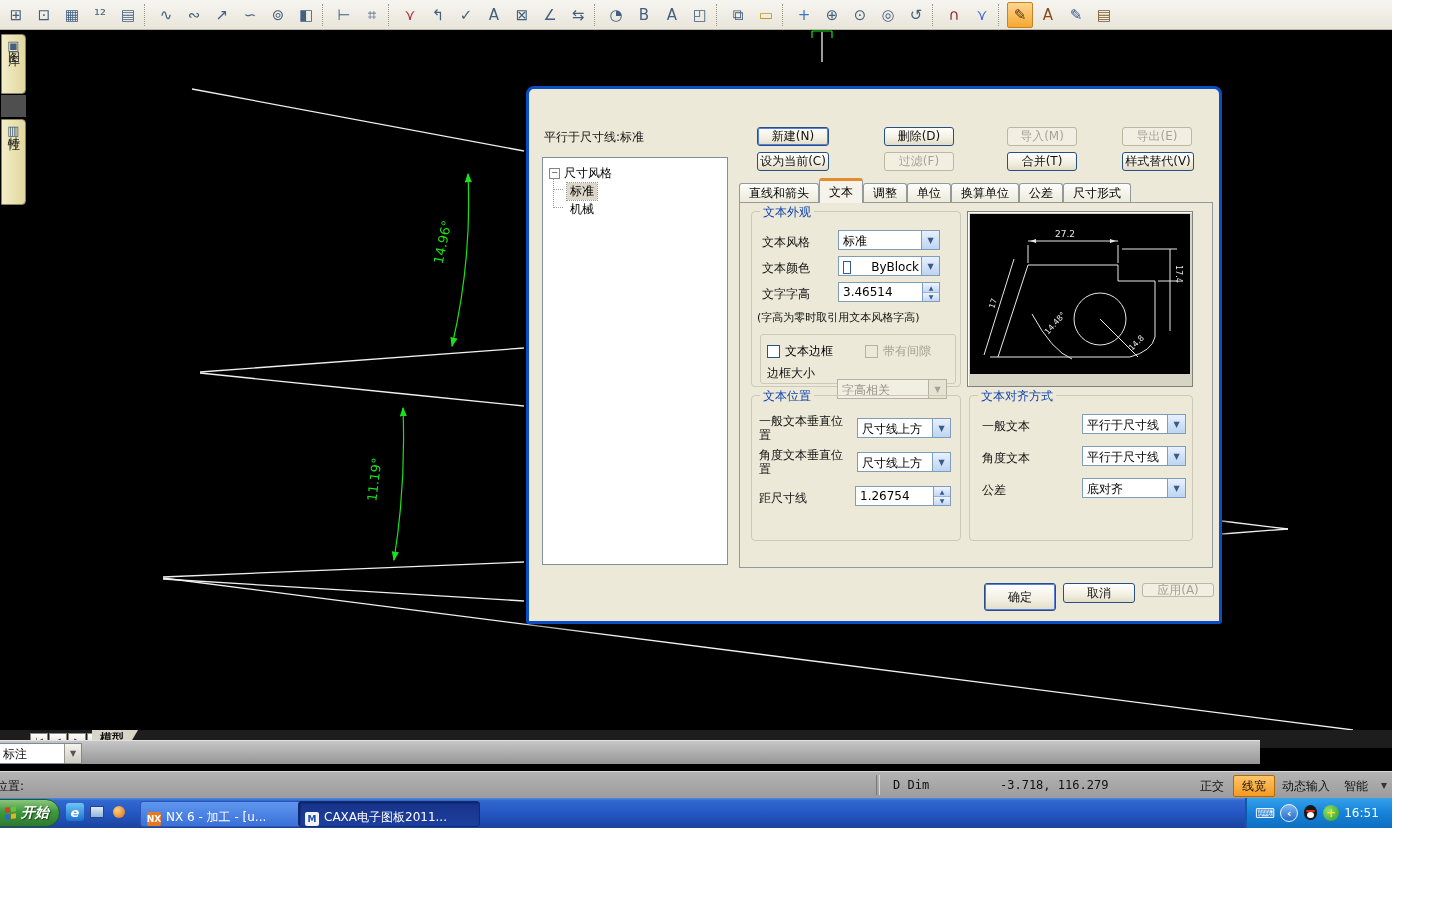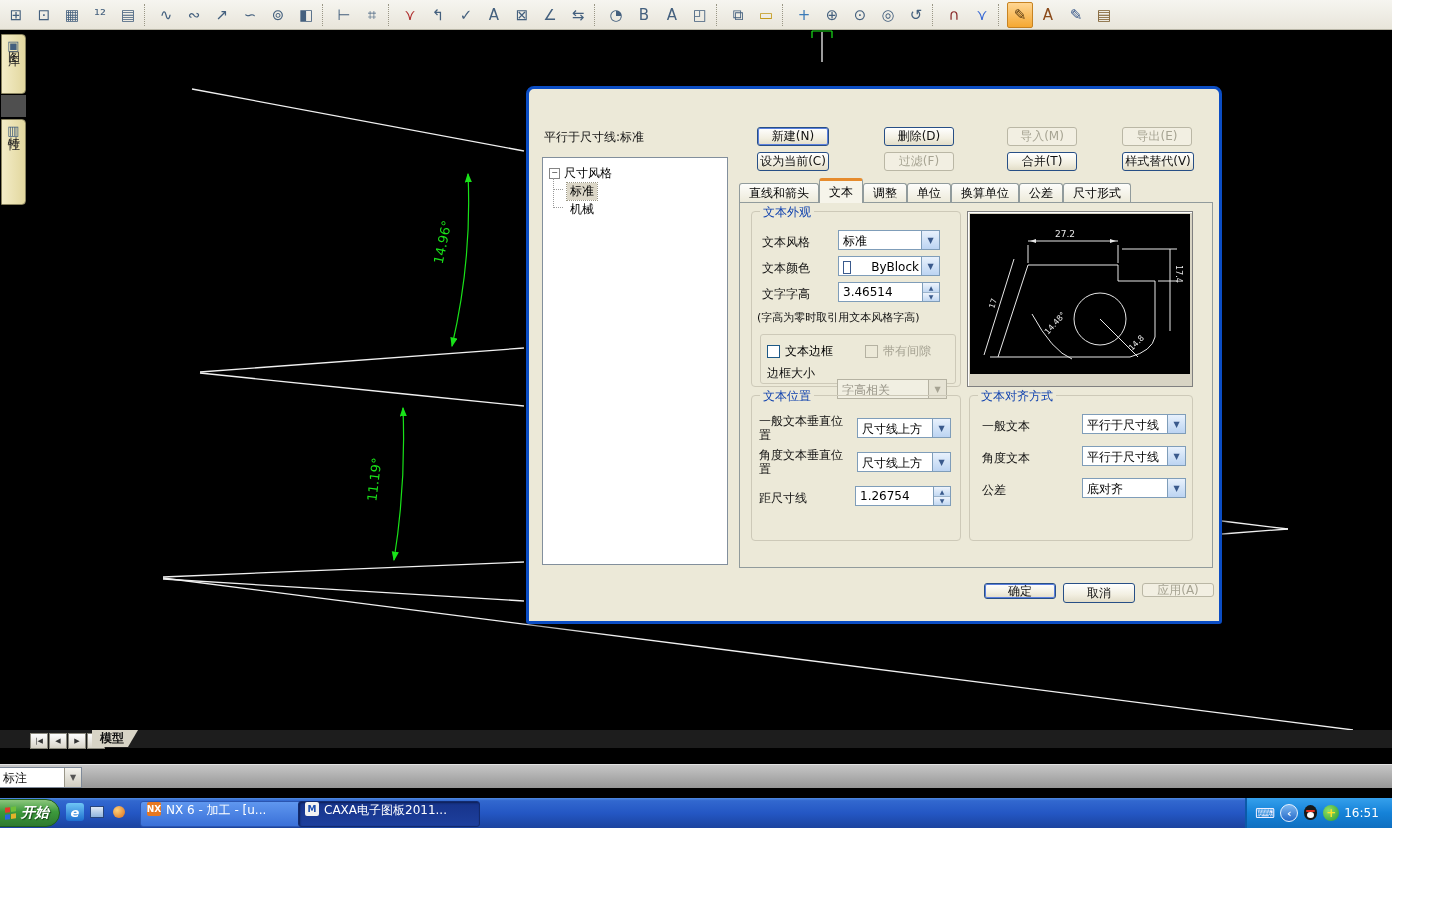--- a/index.html
+++ b/index.html
@@ -24,21 +24,21 @@
   .sidetab .ic{font-size:13px;color:#44607e;}
   .sidetab .lbl{writing-mode:vertical-rl;font-size:12px;color:#222;margin-top:4px;letter-spacing:2px;}
   #sidegap{left:1px;top:65px;width:25px;height:22px;background:#4f4f4f;}
   
   #modelbar{left:0;top:730px;width:1392px;height:18px;background:#1d1d1d;}
   .navbtn{width:16px;height:14px;margin-right:1px;background:linear-gradient(#fdfdfd,#d8d4c8);
           border:1px solid #8a887c;font-size:7px;display:inline-flex;align-items:center;justify-content:center;color:#333;}
   #modeltab{left:92px;top:0px;height:17px;padding:0 14px 0 8px;background:#d8d4c6;color:#111;font-weight:bold;
             font-size:12px;display:flex;align-items:center;clip-path:polygon(0 0,100% 0,calc(100% - 10px) 100%,0 100%);}
   
-  #cmdrow{left:0;top:764px;width:1392px;height:23px;background:linear-gradient(#c6c6c6,#969696);border-top:1px solid #e2e2e2;text-decoration:underline;}
+  #cmdrow{left:0;top:740px;width:1260px;height:23px;background:linear-gradient(#c6c6c6,#969696);border-top:1px solid #e2e2e2;text-decoration:underline;}
   #cmdcombo{left:-12px;top:2px;width:92px;height:19px;background:#fff;border:1px solid #7f8a99;display:flex;}
   #cmdcombo .val{flex:1;padding:2px 0 0 14px;font-size:12px;color:#111;overflow:hidden;white-space:nowrap;}
   .dropbtn{width:17px;height:100%;background:linear-gradient(#f4f3ee,#cfccc0);border-left:1px solid #9a978a;
            display:flex;align-items:center;justify-content:center;font-size:8px;color:#555;box-sizing:border-box;}
   #statusrow{left:0;top:771px;width:1392px;height:27px;background:linear-gradient(#b3b3b3,#9b9b9b);
              border-top:1px solid #d9d9d9;color:#111;}
   .st{top:6px;font-size:12px;}
   .stsep{top:3px;width:2px;height:20px;border-left:1px solid #777;border-right:1px solid #d8d8d8;}
   #lw-toggle{left:1233px;top:3px;width:40px;height:20px;background:linear-gradient(#ffc46a,#f59a1f);
              border:1px solid #b26a00;border-radius:2px;display:flex;align-items:center;justify-content:center;font-size:12px;color:#111;}
@@ -47,21 +47,21 @@
   #taskbar{left:0;top:798px;width:1392px;height:30px;
            background:linear-gradient(#4f8ae0 0%,#3268cf 9%,#2457c4 50%,#1b439f 100%);}
   #startbtn{left:-12px;top:1px;width:72px;height:28px;border-radius:0 14px 14px 0;
             background:linear-gradient(#8cc67c,#3c9a3c 45%,#2f7a2f);border:1px solid #1e5c1e;
             display:flex;align-items:center;justify-content:flex-end;padding-right:10px;box-sizing:border-box;
             color:#fff;font-weight:bold;font-style:italic;font-size:14px;text-shadow:1px 1px 1px #1a4a1a;}
   .flag{width:12px;height:12px;margin-right:4px;transform:skewY(-8deg);display:grid;grid-template-columns:5px 5px;grid-gap:1px;}
   .flag i{width:5px;height:5px;display:block;}
   .ql{top:5px;width:18px;height:18px;border-radius:3px;display:flex;align-items:center;justify-content:center;
       font-size:13px;color:#fff;}
-  .task{top:3px;height:24px;border-radius:3px;display:flex;align-items:flex-start;padding:0 6px;color:#fff;font-size:12px;
+  .task{top:3px;height:24px;border-radius:3px;display:flex;align-items:flex-end;padding:0 6px;color:#fff;font-size:12px;
         white-space:nowrap;overflow:hidden;}
   .task .ticon{width:14px;height:14px;border-radius:2px;margin-right:5px;flex:none;display:flex;align-items:center;justify-content:center;font-size:9px;font-weight:bold;}
   .task.idle{background:linear-gradient(#5f97ef,#3a70d8);border:1px solid #2a55b0;}
   .task.active{background:linear-gradient(#17338a,#1d3f9d);border:1px solid #122a6e;box-shadow:inset 1px 1px 2px #0d1f55;}
   #tray{left:1245px;top:0;width:147px;height:30px;background:linear-gradient(#35a0ec,#1582d8 50%,#0f6fc0);
         border-left:2px solid #0c5aa8;display:flex;align-items:center;gap:5px;padding-left:8px;box-sizing:border-box;}
   #trayclock{color:#fff;font-size:12px;}
   
   #dlg{left:526px;top:86px;width:696px;height:538px;background:#ece9d8;border:3px solid #0b4dc4;
        border-radius:8px 8px 3px 3px;box-shadow:3px 3px 8px rgba(0,0,0,.55);box-sizing:border-box;}
@@ -214,20 +214,31 @@
     <div id="modeltab" class="abs">模型</div>
   </div>
 
   <div id="cmdrow" class="abs">
     <div id="cmdcombo" class="abs">
       <span class="val">标注</span>
       <span class="dropbtn">▼</span>
     </div>
   </div>
 
+  <div id="statusrow" class="abs">
+    <span class="st abs" style="left:-4px;">位置:</span>
+    <span class="stsep abs" style="left:876px;"></span>
+    <span class="st abs mono" style="left:893px;">D Dim</span>
+    <span class="st abs mono" style="left:1000px;">-3.718, 116.279</span>
+    <span class="st abs" style="left:1200px;">正交</span>
+    <span id="lw-toggle" class="abs">线宽</span>
+    <span class="st abs" style="left:1282px;">动态输入</span>
+    <span class="st abs" style="left:1344px;">智能</span>
+    <span class="st abs" style="left:1381px;color:#333;">▾</span>
+  </div>
 
   <div id="taskbar" class="abs">
     <div id="startbtn" class="abs">
       <span class="flag">
         <i style="background:#e23a2a"></i>
           <i style="background:#6fbf3a"></i>
           <i style="background:#2a66e2"></i>
           <i style="background:#e2b32a"></i>
       </span>
       <span>开始</span>
@@ -410,18 +421,18 @@
           <span class="arr">▼</span>
         </div>
         <span class="lbl" style="left:12px;top:86px;">公差</span>
         <div class="combo" style="left:112px;top:82px;width:104px;">
           <span class="val">底对齐</span>
           <span class="arr">▼</span>
         </div>
       </div>
     </div>
 
-    <div class="xpbtn deflt abs" style="left:455px;top:494px;width:72px;height:16px;">确定</div>
+    <div class="xpbtn deflt abs" style="left:455px;top:494px;width:72px;height:28px;">确定</div>
     <div class="xpbtn abs" style="left:534px;top:494px;width:72px;height:20px;">取消</div>
     <div class="xpbtn dis abs" style="left:613px;top:494px;width:72px;height:14px;">应用(A)</div>
   </div>
 
 </div>
 
 </body></html>

